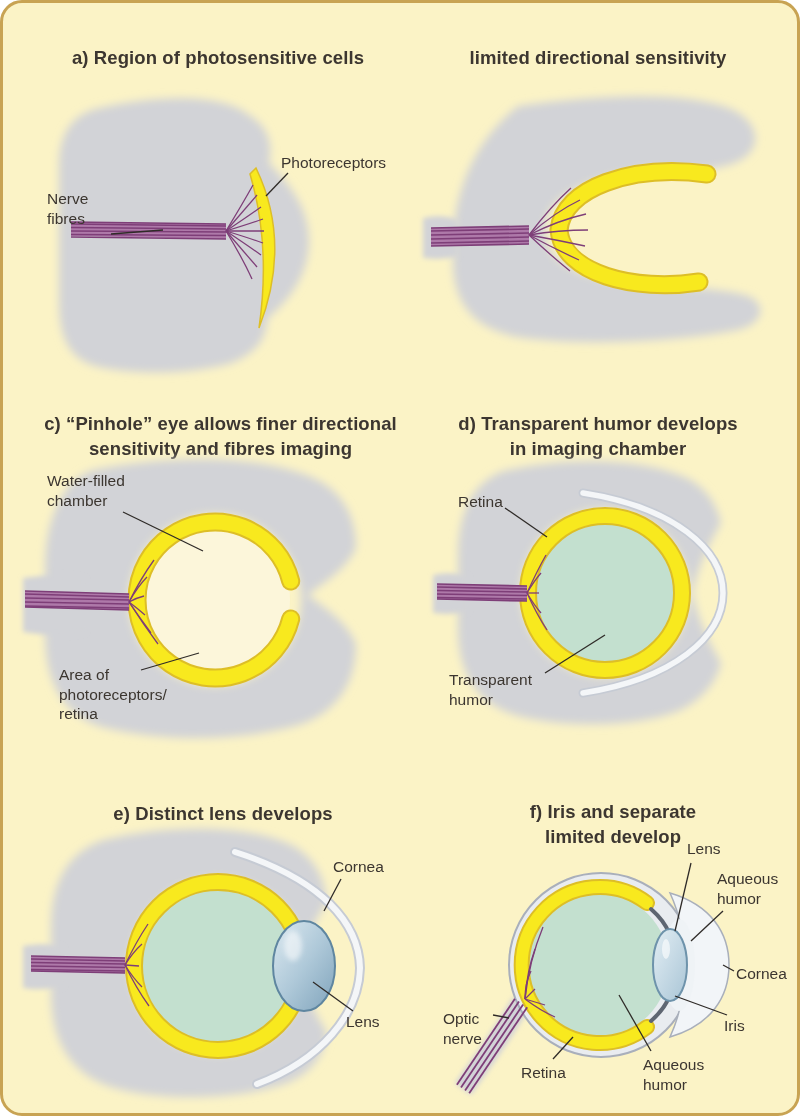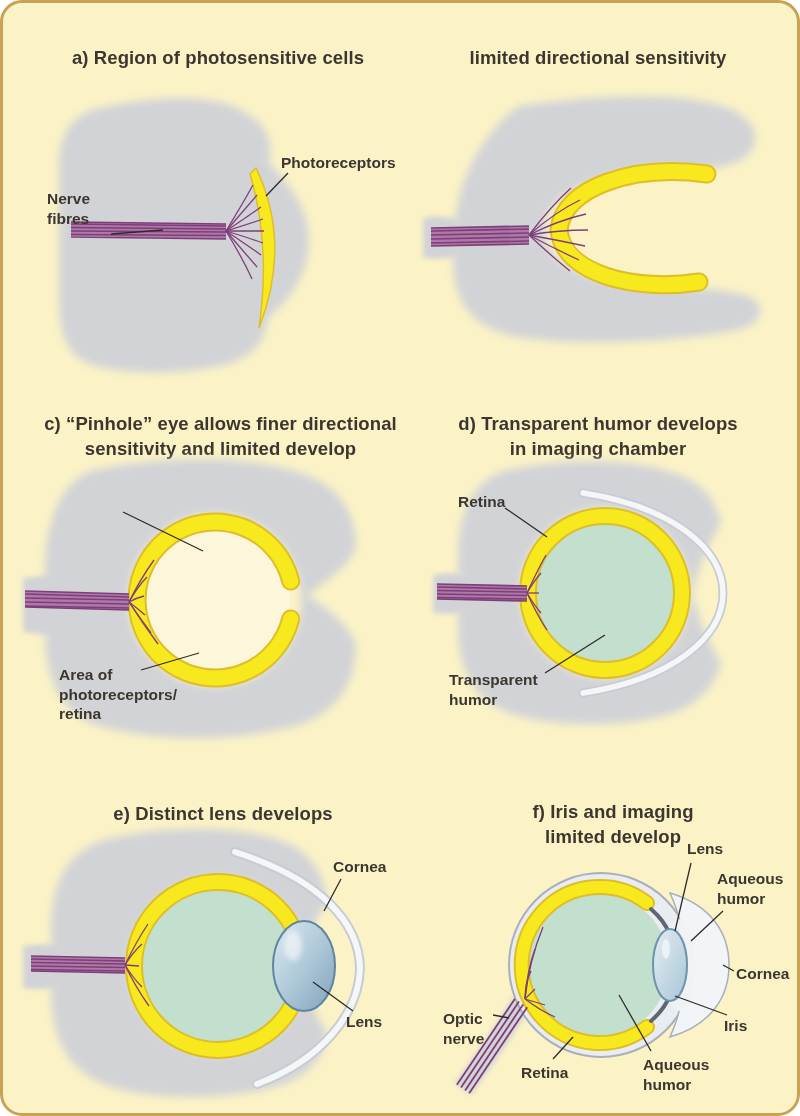--- a/index.html
+++ b/index.html
@@ -6,21 +6,21 @@
   .page{
     position:relative;width:800px;height:1116px;box-sizing:border-box;
     background:#FBF3C6;border:3px solid #C8A353;border-radius:22px;overflow:hidden;
   }
   .title{
     position:absolute;text-align:center;font-size:18.5px;line-height:1.32;
     color:#3C3630;letter-spacing:.1px;
   }
   .title span{display:block;}
   .label{
-    position:absolute;font-size:15.5px;line-height:1.26;color:#3C3630;font-weight:bold;
+    position:absolute;font-size:15.5px;line-height:1.26;color:#3C3630;
   }
   .label span{display:block;}
   svg.fig{position:absolute;overflow:visible;}
   .leader{stroke:#2F2B28;stroke-width:1.3;}
 </style>
 </head>
 <body>
 
 <div class="page">
 
@@ -105,21 +105,21 @@
           <path d="M 106,147 Q 136,142 165,142"></path>
         <path d="M 106,147 Q 134,152 162,158"></path>
           <path d="M 106,147 Q 130,160 156,172"></path>
         <path d="M 106,147 Q 126,166 147,183"></path>
       </g>
     </g>
   </svg>
 
   <h2 class="title" style="left:25px;top:394px;width:385px">
     <span>c) “Pinhole” eye allows finer directional</span>
-    <span>sensitivity and limited develop</span>
+    <span>sensitivity and fibres imaging</span>
   </h2>
   <svg class="fig" style="left:20px;top:445px" width="390" height="310" viewBox="0 0 390 310">
     <path fill="#D2D3D7" fill-rule="evenodd" filter="url(#soften)" d="M 70,22 C 150,6 236,8 286,28 C 321,42 333,70 333,100 C 323,122 299,136 285,147 C 299,158 323,172 333,196 C 333,232 317,262 279,276 C 220,294 140,294 82,280 C 38,268 22,232 22,185 L 22,120 C 22,70 40,32 70,22 Z
          M 192,152 m -86,0 a 86,86 0 1,0 172,0 a 86,86 0 1,0 -172,0 Z"></path>
     <path fill="#D2D3D7" filter="url(#soften2)" d="M 0,130 C 28,126 48,127 62,131 L 62,184 C 44,188 24,188 0,184 Z"></path>
     <circle cx="192" cy="152" r="75" fill="#FCF6DA"></circle>
     <path fill="none" stroke="#DDBE27" stroke-width="19" stroke-linecap="round" d="M 267.7,170.9 A 78,78 0 1,1 267.7,133.1"></path>
     <path fill="none" stroke="#F8E91E" stroke-width="15" stroke-linecap="round" d="M 267.7,170.9 A 78,78 0 1,1 267.7,133.1"></path>
     <g stroke="#7E3E78" stroke-width="1.6" fill="none">
       <path d="M 2,143 L 106,146 L 106,162 L 2,159 Z" fill="#AE79A9" stroke="none"></path>
@@ -134,20 +134,24 @@
           <path d="M 106,154 Q 115,138 124,129"></path>
         <path d="M 106,154 Q 113,150 121,148"></path>
           <path d="M 106,154 Q 114,160 122,167"></path>
         <path d="M 106,154 Q 117,170 128,185"></path>
           <path d="M 106,154 Q 120,176 135,196"></path>
       </g>
     </g>
     <line class="leader" x1="100" y1="64" x2="180" y2="103"></line>
     <line class="leader" x1="118" y1="222" x2="176" y2="205"></line>
   </svg>
+  <div class="label" style="left:44px;top:468px;width:116px">
+    <span>Water-filled</span>
+    <span>chamber</span>
+  </div>
   <div class="label" style="left:56px;top:662px;width:140px">
     <span>Area of</span>
     <span>photoreceptors/</span>
     <span>retina</span>
   </div>
 
   <h2 class="title" style="left:430px;top:394px;width:330px">
     <span>d) Transparent humor develops</span>
     <span>in imaging chamber</span>
   </h2>
@@ -222,21 +226,21 @@
     <line class="leader" x1="330" y1="193" x2="290" y2="164"></line>
   </svg>
   <div class="label" style="left:330px;top:854px">
     <span>Cornea</span>
   </div>
   <div class="label" style="left:343px;top:1009px">
     <span>Lens</span>
   </div>
 
   <h2 class="title" style="left:450px;top:782px;width:320px">
-    <span>f) Iris and imaging</span>
+    <span>f) Iris and separate</span>
     <span>limited develop</span>
   </h2>
   <svg class="fig" style="left:420px;top:828px" width="380" height="288" viewBox="0 0 380 288">
     <path fill="#D2D3D7" filter="url(#soften2)" d="M 90,166 L 106,178 C 88,208 70,234 48,264 L 32,252 C 52,224 72,196 90,166 Z"></path>
     <circle cx="178" cy="134" r="92" fill="#E9ECF0" stroke="#A9AFBB" stroke-width="2"></circle>
     <path fill="#F2F5F8" stroke="#A9AFBB" stroke-width="1.5" d="M 247,62 C 288,74 306,102 306,134 C 306,166 288,194 247,206 C 258,182 262,158 262,134 C 262,110 258,86 247,62 Z"></path>
     <circle cx="174" cy="134" r="72" fill="#C3E0CF"></circle>
     <path fill="none" stroke="#DDBE27" stroke-width="16" stroke-linecap="round" d="M 224,196 A 78,78 0 1,1 224,72"></path>
     <path fill="none" stroke="#F8E91E" stroke-width="12" stroke-linecap="round" d="M 224,196 A 78,78 0 1,1 224,72"></path>
     <ellipse cx="256" cy="134" rx="16" ry="46" fill="#EFF3F6"></ellipse>

